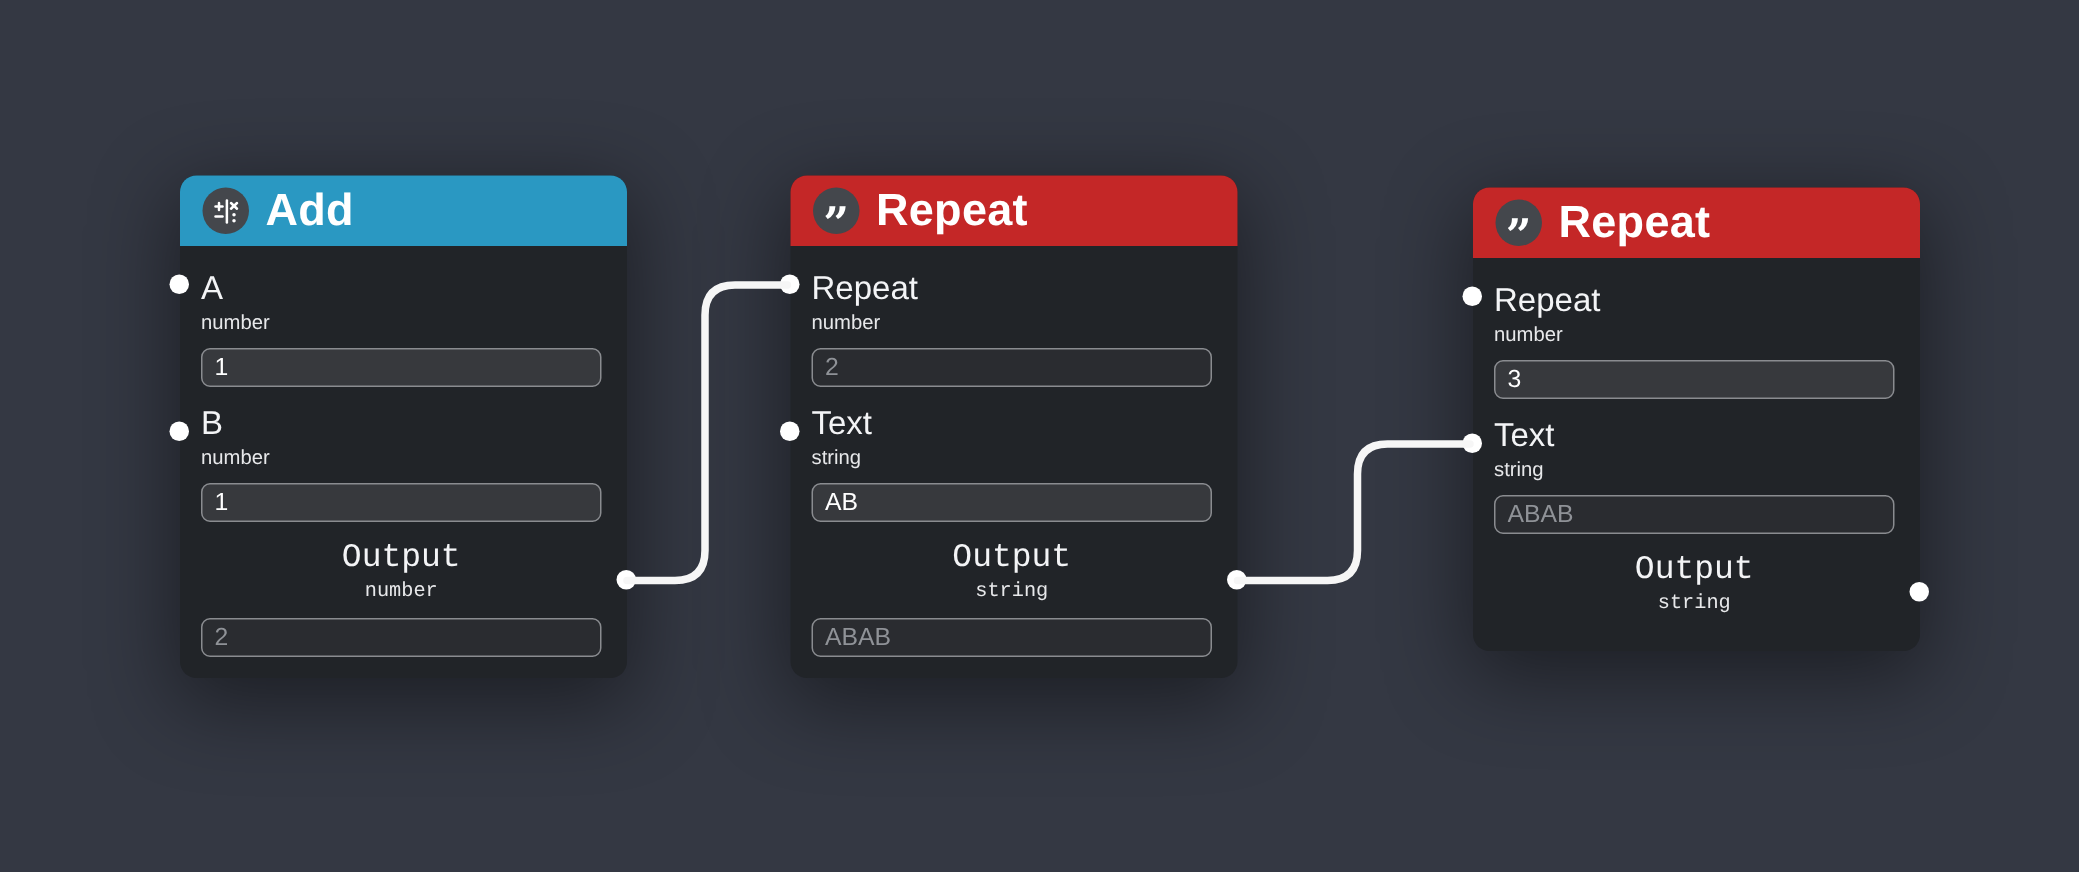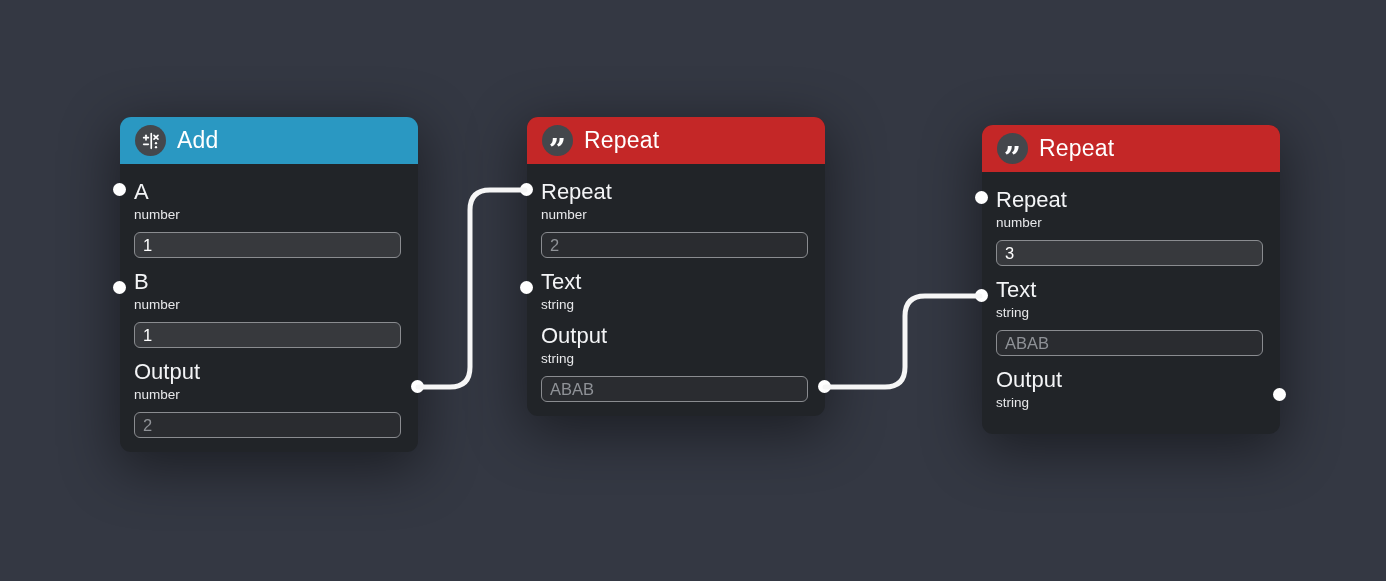--- a/index.html
+++ b/index.html
@@ -21,33 +21,33 @@
     padding:0 15px;gap:11px;
   }
   .icon-circle{
     width:31px;height:31px;border-radius:50%;background:#44474c;flex:0 0 auto;
     display:flex;align-items:center;justify-content:center;overflow:hidden;color:#fff;
   }
   .quote-glyph{
     font-family:"DejaVu Serif",serif;font-weight:bold;font-size:30px;line-height:0;
     transform:translateY(9px);
   }
-  .title{font-size:23px;font-weight:400;color:#ffffff;letter-spacing:.2px;}
+  .title{font-size:30px;font-weight:700;color:#ffffff;letter-spacing:.2px;}
   .body{padding:6px 17px 14px 14px;}
   .lbl{font-size:22px;color:#f3f4f6;line-height:28px;margin-top:8px;}
   .sub{font-size:13.5px;color:#e7e8ea;line-height:17px;margin-bottom:9px;}
   .fld{
     display:block;width:100%;height:26px;box-sizing:border-box;
     border:1px solid #8a8c90;border-radius:6px;background:#37393d;
     color:#ffffff;font-size:16.5px;padding:0 8px;margin:0 0 10px 0;
     font-family:"Liberation Sans",sans-serif;outline:none;
   }
   .fld.computed{background:#2a2c30;color:#8f9297;}
   .fld.last{margin-bottom:0;}
-  .out .lbl,.out .sub{text-align:left;}
+  .out .lbl,.out .sub{text-align:center;font-family:Liberation Mono, monospace;}
   .port{
     position:absolute;width:13px;height:13px;border-radius:50%;
     background:#ffffff;z-index:6;
   }
   .port.in{left:-7px;}
   .port.out-p{right:-6px;}
   .port.p1{top:66px;}
   .port.p2{top:164px;}
   .port.p3{top:263px;}
   .math-icon-svg{width:20px;height:20px;}
@@ -109,20 +109,21 @@
   </div>
   <div class="body">
     <div>
       <div class="lbl">Repeat</div>
       <div class="sub">number</div>
       <input class="fld computed" readonly="" value="2" style="">
     </div>
     <div>
       <div class="lbl">Text</div>
       <div class="sub">string</div>
+      <input class="fld" value="AB" style="">
     </div>
     <div class="out">
       <div class="lbl">Output</div>
       <div class="sub">string</div>
       <input class="fld computed last" readonly="" value="ABAB" style="">
     </div>
   </div>
   <span class="port in p1"></span>
   <span class="port in p2"></span>
   <span class="port out-p p3"></span>

